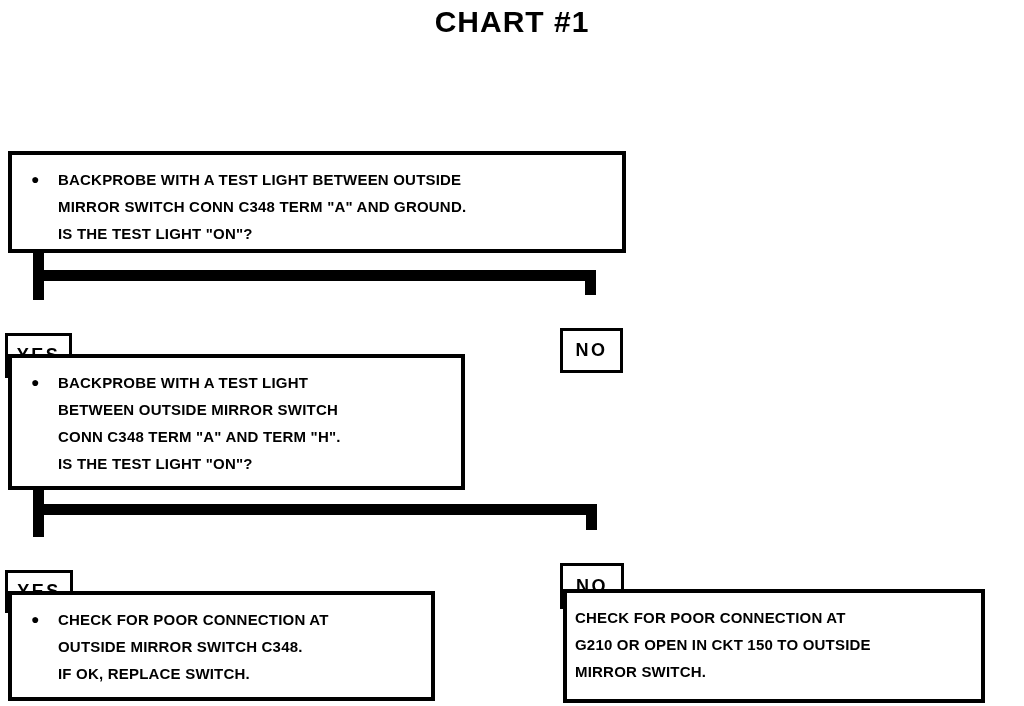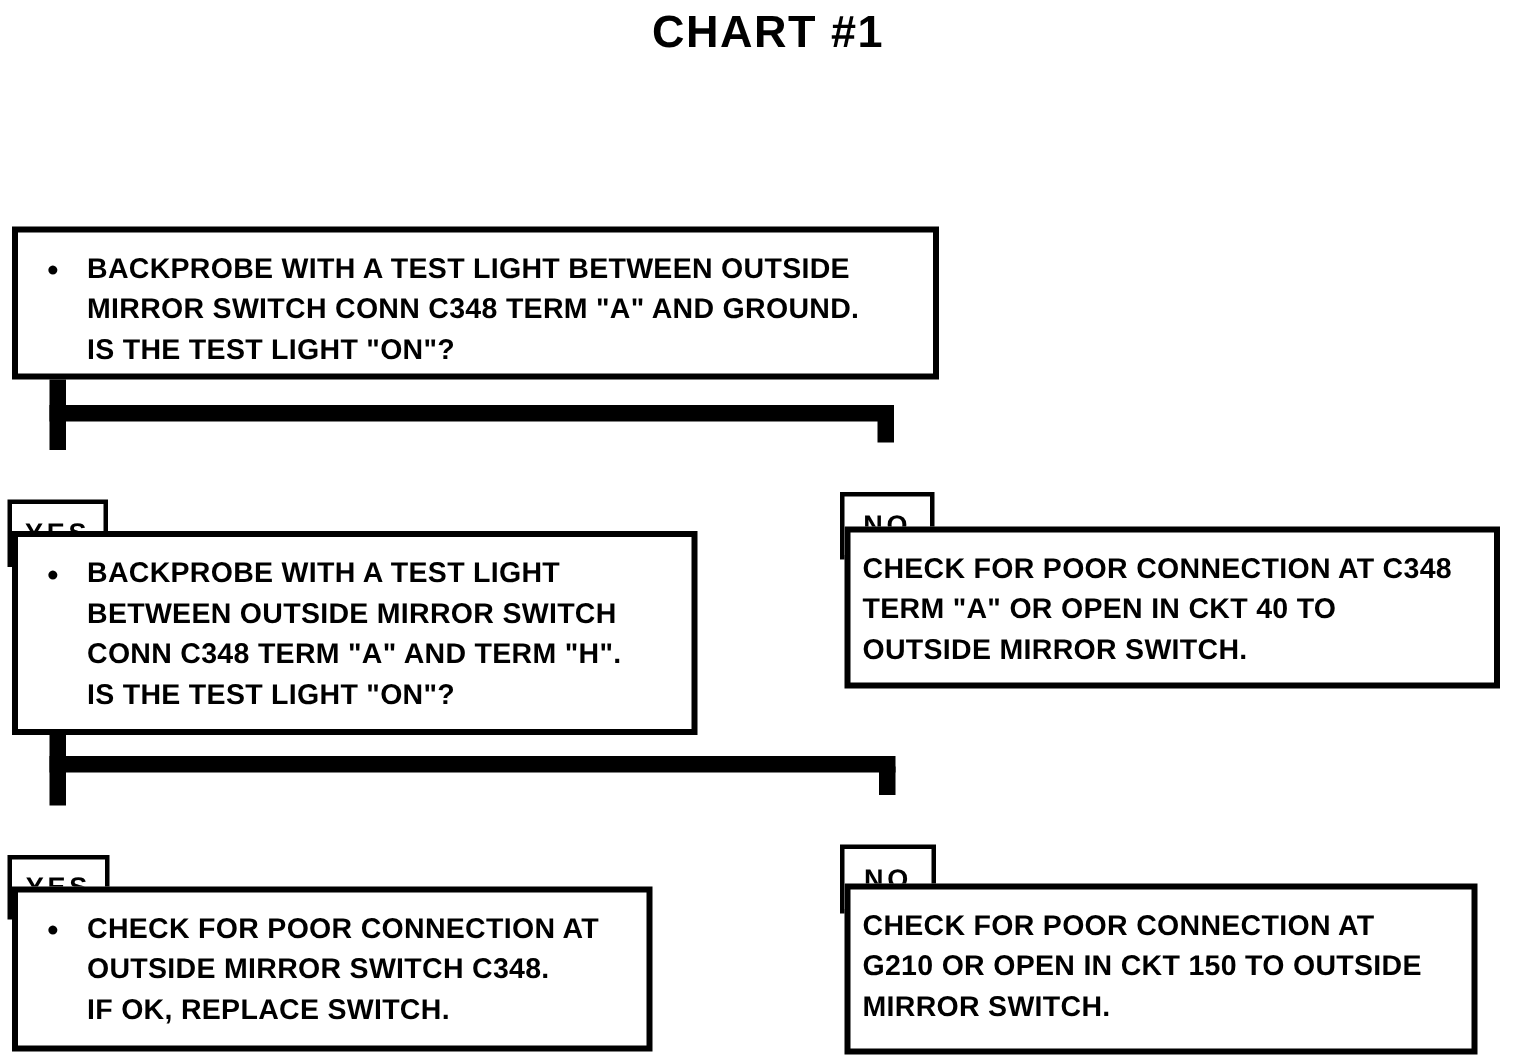--- a/index.html
+++ b/index.html
@@ -36,21 +36,21 @@
   }
   .node .bullet {
     flex: 0 0 34px;
     font-size: 14px;
     line-height: 27px;
     text-align: left;
     padding-left: 7px;
   }
   .node .node-text {
     flex: 1;
-    font-size: 19px;
+    font-size: 15px;
     line-height: 27px;
     letter-spacing: 0.2px;
     white-space: pre-line;
   }
   .node.plain { padding-left: 8px; }
 
   .n-q1 { left: 8px;   top: 151px; width: 618px; height: 102px; }
   .n-q2 { left: 8px;   top: 354px; width: 457px; height: 136px; }
   .n-a1 { left: 563px; top: 351px; width: 437px; height: 108px; }
   .n-a2 { left: 8px;   top: 591px; width: 427px; height: 110px; }
@@ -118,25 +118,20 @@
   </div>
 
   <section class="node n-q2">
     <span class="bullet">●</span>
     <p class="node-text">BACKPROBE WITH A TEST LIGHT
 BETWEEN OUTSIDE MIRROR SWITCH
 CONN C348 TERM "A" AND TERM "H".
 IS THE TEST LIGHT "ON"?</p>
   </section>
 
-  <section class="node plain n-a1">
-    <p class="node-text">CHECK FOR POOR CONNECTION AT C348
-TERM "A" OR OPEN IN CKT 40 TO
-OUTSIDE MIRROR SWITCH.</p>
-  </section>
 
   <div class="decision l-yes2">
     <span>YES</span>
   </div>
   <div class="decision l-no2">
     <span>NO</span>
   </div>
 
   <section class="node n-a2">
     <span class="bullet">●</span>

